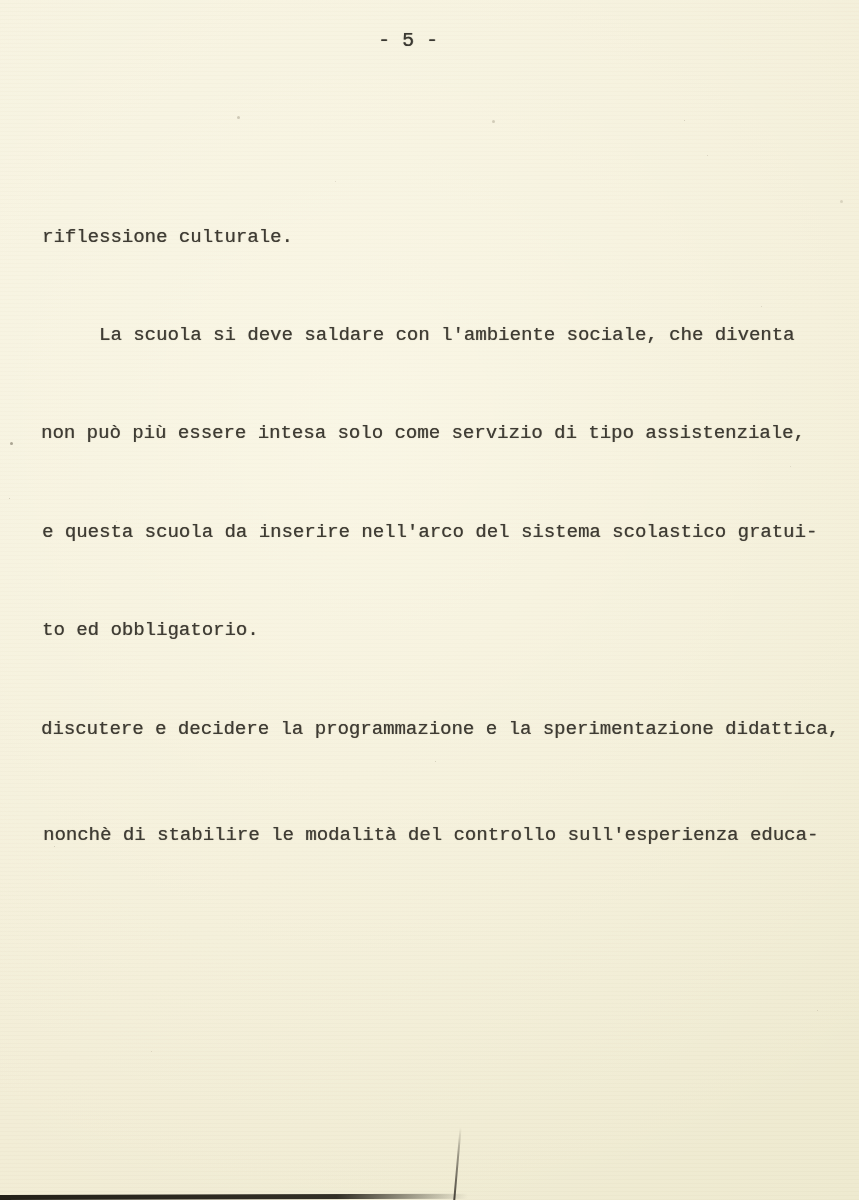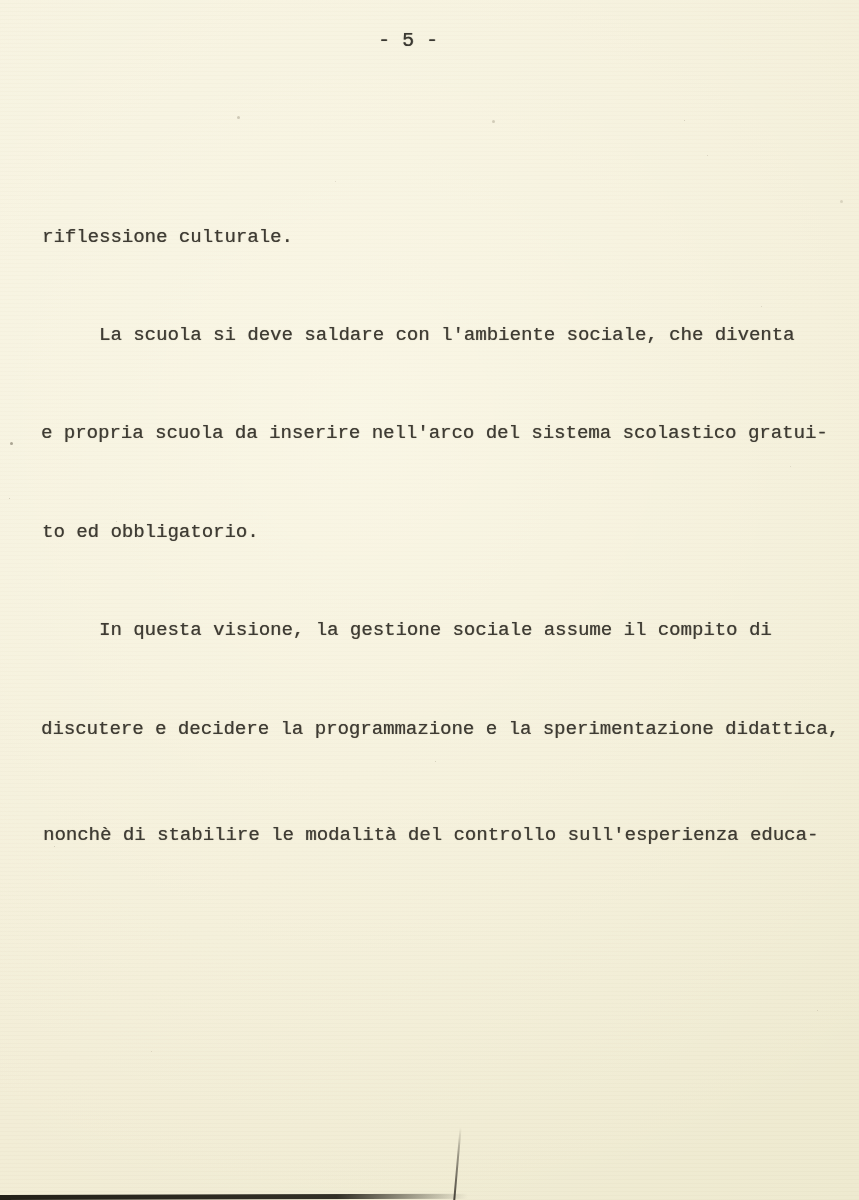--- a/index.html
+++ b/index.html
@@ -102,23 +102,23 @@
 </style>
 </head>
 <body>
 
 <div class="paper">
   <div class="page-number">- 5 -</div>
 
   <div class="typed">
     <div class="line">riflessione culturale.</div>
     <div class="line">     La scuola si deve saldare con l'ambiente sociale, che diventa</div>
-    <div class="line">e propria scuola da inserire nell'arco del sistema scolastico gratui-</div>
+    <div class="line">non può più essere intesa solo come servizio di tipo assistenziale,</div>
+    <div class="line">e questa scuola da inserire nell'arco del sistema scolastico gratui-</div>
     <div class="line">to ed obbligatorio.</div>
-    <div class="line">     In questa visione, la gestione sociale assume il compito di</div>
     <div class="line">discutere e decidere la programmazione e la sperimentazione didattica,</div>
     <div class="line">nonchè di stabilire le modalità del controllo sull'esperienza educa-</div>
     
     
     
     
     
     
     
     

